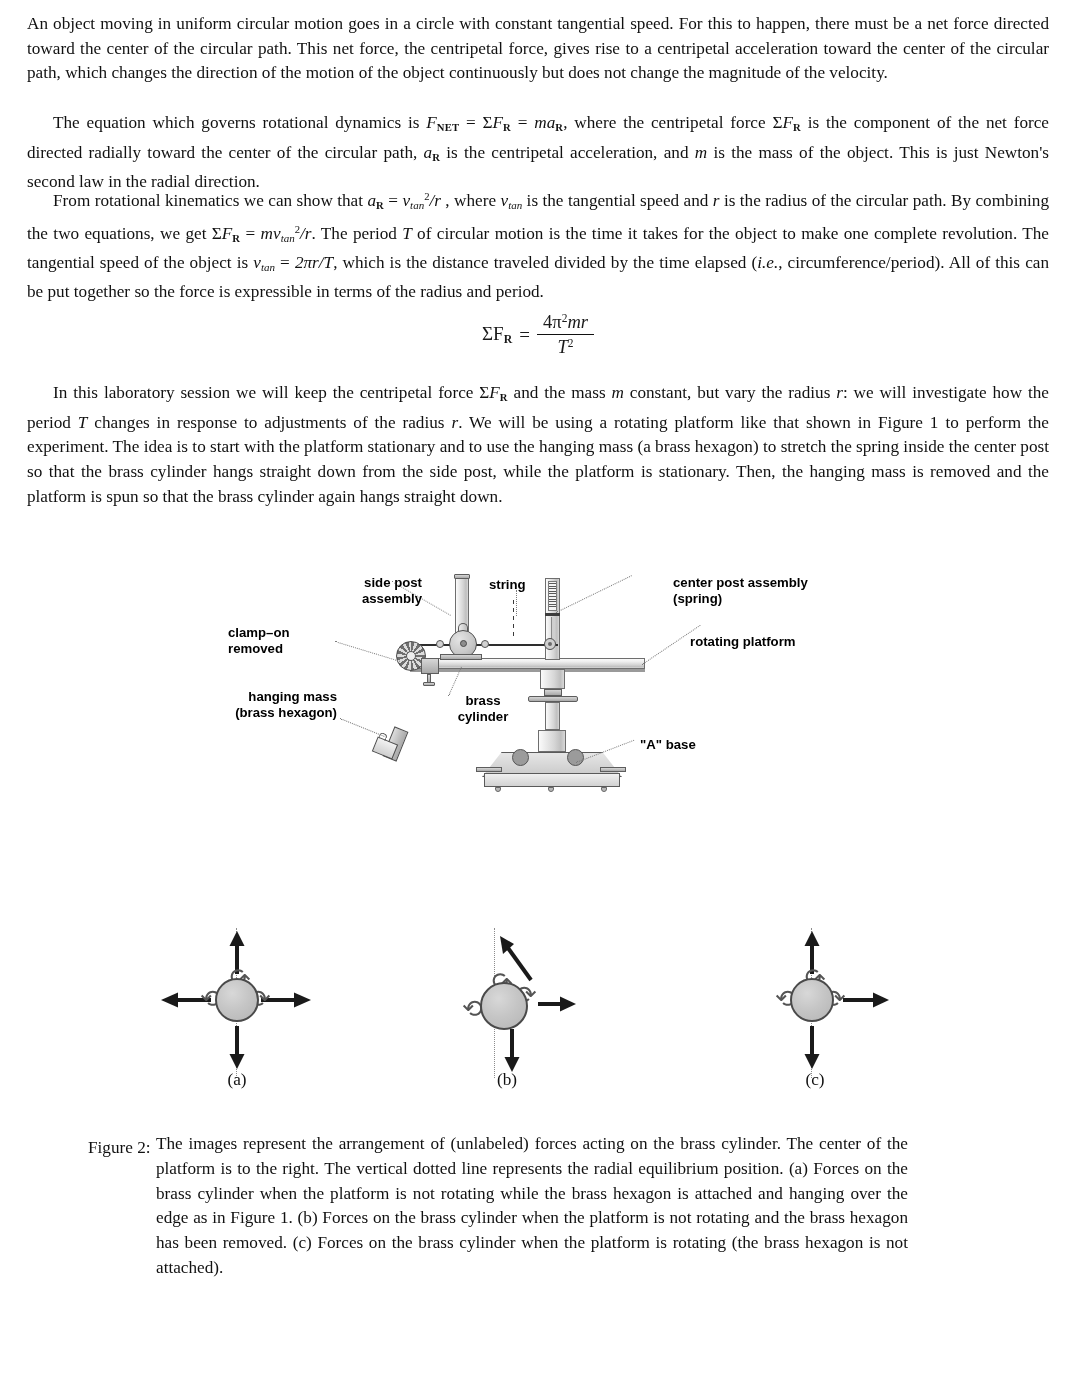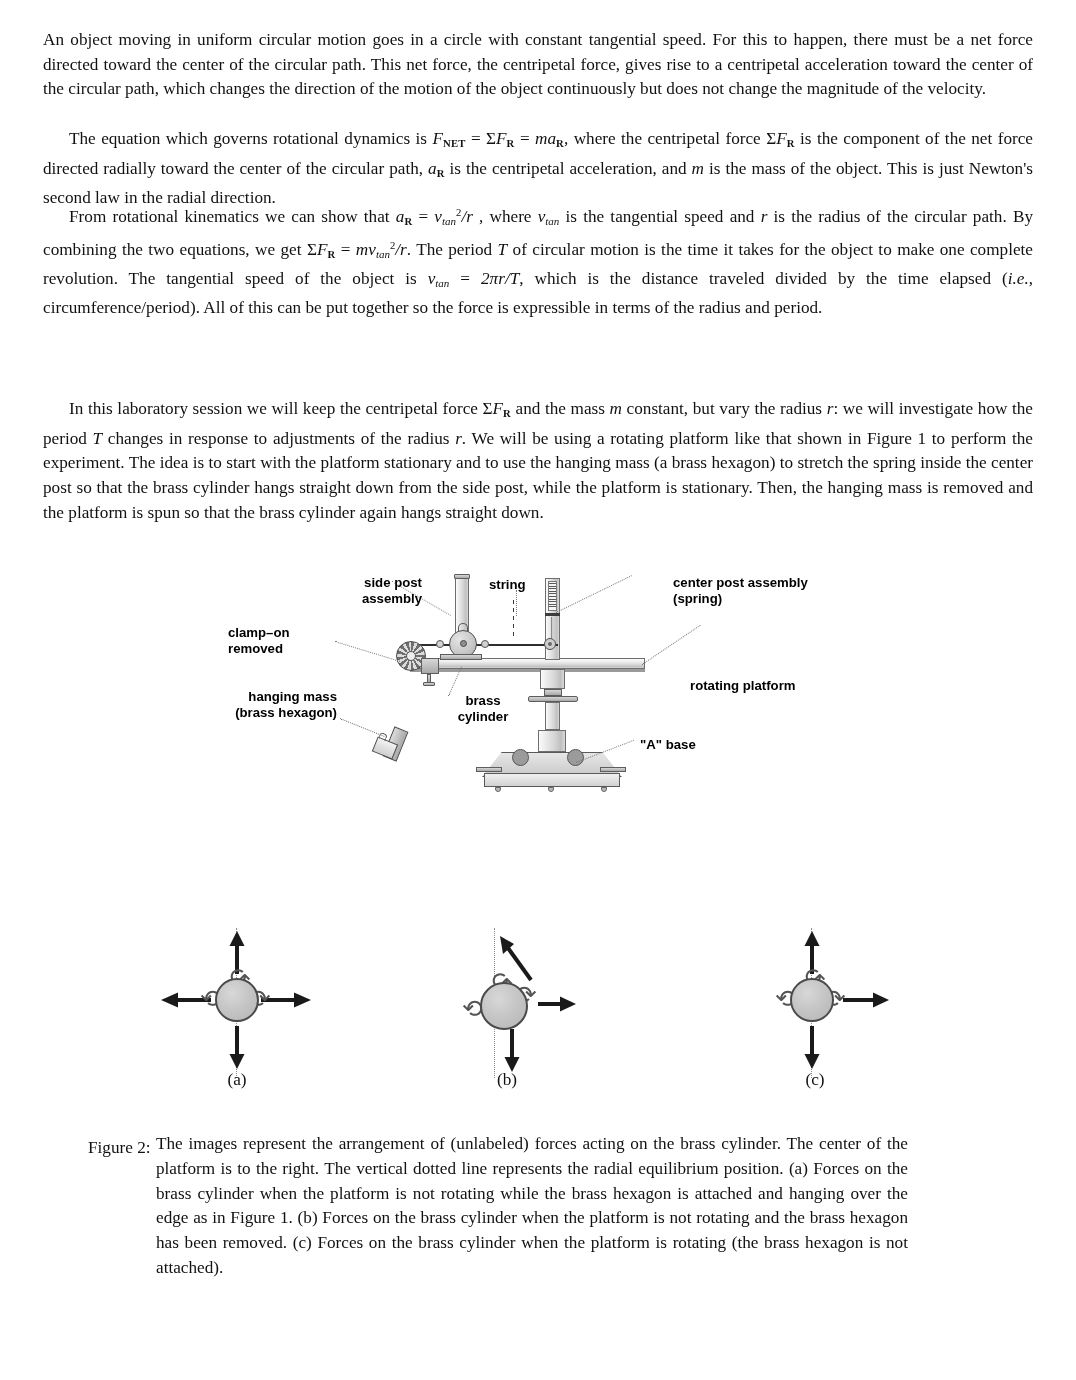--- a/index.html
+++ b/index.html
@@ -25,21 +25,21 @@
     position: absolute;
     left: 27px;
     width: 1022px;
     font-size: 17.2px;
     line-height: 24.7px;
     text-align: justify;
     text-justify: inter-word;
     color: #111;
   }
   .body-text p {
-    margin: 16px;
+    margin: 0;
   }
   .body-text p.indent {
     text-indent: 26px;
   }
   .math { font-style: italic; font-family: "Liberation Serif", serif; }
   .upr { font-style: normal; }
   sub.sm {
     font-size: 0.62em;
     font-style: normal;
     vertical-align: -0.28em;
@@ -206,20 +206,31 @@
   </div>
 
   <div class="body-text" style="top:111px; height:80px;">
     <p class="indent">The equation which governs rotational dynamics is <span class="math nsp">F<sub class="sm">NET</sub></span> = <span class="math nsp"><span class="upr">Σ</span>F<sub class="sm">R</sub></span> = <span class="math nsp">ma<sub class="sm">R</sub></span>, where the centripetal force <span class="math nsp"><span class="upr">Σ</span>F<sub class="sm">R</sub></span> is the component of the net force directed radially toward the center of the circular path, <span class="math nsp">a<sub class="sm">R</sub></span> is the centripetal acceleration, and <span class="math">m</span> is the mass of the object. This is just Newton's second law in the radial direction.</p>
   </div>
 
   <div class="body-text" style="top:185px; height:130px;">
     <p class="indent">From rotational kinematics we can show that <span class="math nsp">a<sub class="sm">R</sub></span> = <span class="math nsp">v<sub class="smi">tan</sub><sup class="sm">2</sup>/r</span> , where <span class="math nsp">v<sub class="smi">tan</sub></span> is the tangential speed and <span class="math">r</span> is the radius of the circular path. By combining the two equations, we get <span class="math nsp"><span class="upr">Σ</span>F<sub class="sm">R</sub></span> = <span class="math nsp">mv<sub class="smi">tan</sub><sup class="sm">2</sup>/r</span>. The period <span class="math">T</span> of circular motion is the time it takes for the object to make one complete revolution. The tangential speed of the object is <span class="math nsp">v<sub class="smi">tan</sub></span> = <span class="math nsp">2πr/T</span>, which is the distance traveled divided by the time elapsed (<span style="font-style:italic">i.e.</span>, circumference/period). All of this can be put together so the force is expressible in terms of the radius and period.</p>
   </div>
 
+  <div id="display-eq">
+    <span class="eqwrap">
+      <span class="eq-lhs"><span class="upr">ΣF</span><sub class="sm">R</sub></span>
+      <span class="eq-eqsign">=</span>
+      <span class="frac">
+        <span class="num"><span class="upr">4</span><span class="upr">π</span><sup class="sm">2</sup><span>mr</span></span>
+        <span class="bar"></span>
+        <span class="den"><span>T</span><sup class="sm">2</sup></span>
+      </span>
+    </span>
+  </div>
 
   <div class="body-text" style="top:381px; height:160px;">
     <p class="indent">In this laboratory session we will keep the centripetal force <span class="math nsp"><span class="upr">Σ</span>F<sub class="sm">R</sub></span> and the mass <span class="math">m</span> constant, but vary the radius <span class="math">r</span>: we will investigate how the period <span class="math">T</span> changes in response to adjustments of the radius <span class="math">r</span>. We will be using a rotating platform like that shown in Figure 1 to perform the experiment. The idea is to start with the platform stationary and to use the hanging mass (a brass hexagon) to stretch the spring inside the center post so that the brass cylinder hangs straight down from the side post, while the platform is stationary. Then, the hanging mass is removed and the platform is spun so that the brass cylinder again hangs straight down.</p>
   </div>
 
   <div id="figure1">
 
     <div class="ap metal-h" style="left:410px; top:90px; width:235px; height:11px;"></div>
     <div class="ap" style="left:410px; top:101px; width:235px; height:3px; background:#9a9a9a;"></div>
 
@@ -309,21 +320,21 @@
     <div class="leader" style="left:516px; top:22px; width:1px; height:26px; border-left:1px dotted #7d7d7d; border-top:none;"></div>
 
     <div class="fig1-label" style="left:312px; top:7px; text-align:right; width:110px;"><span>side post</span><br><span>assembly</span></div>
 
     <div class="fig1-label" style="left:489px; top:9px;"><span>string</span></div>
 
     <div class="fig1-label" style="left:645px; top:7px;margin-left:28px;"><span>center post assembly</span><br><span>(spring)</span></div>
 
     <div class="fig1-label" style="left:228px; top:57px; text-align:left; width:108px;"><span>clamp–on</span><br><span>removed</span></div>
 
-    <div class="fig1-label" style="left:690px; top:66px;margin-top:44px;"><span>rotating platform</span></div>
+    <div class="fig1-label" style="left:690px; top:66px;"><span>rotating platform</span></div>
 
     <div class="fig1-label" style="left:182px; top:121px; text-align:right; width:155px;"><span>hanging mass</span><br><span>(brass hexagon)</span></div>
 
     <div class="fig1-label" style="left:440px; top:125px; text-align:center; width:86px;"><span>brass</span><br><span>cylinder</span></div>
 
     <div class="fig1-label" style="left:640px; top:169px;"><span>"A" base</span></div>
 
   </div>
 
 

